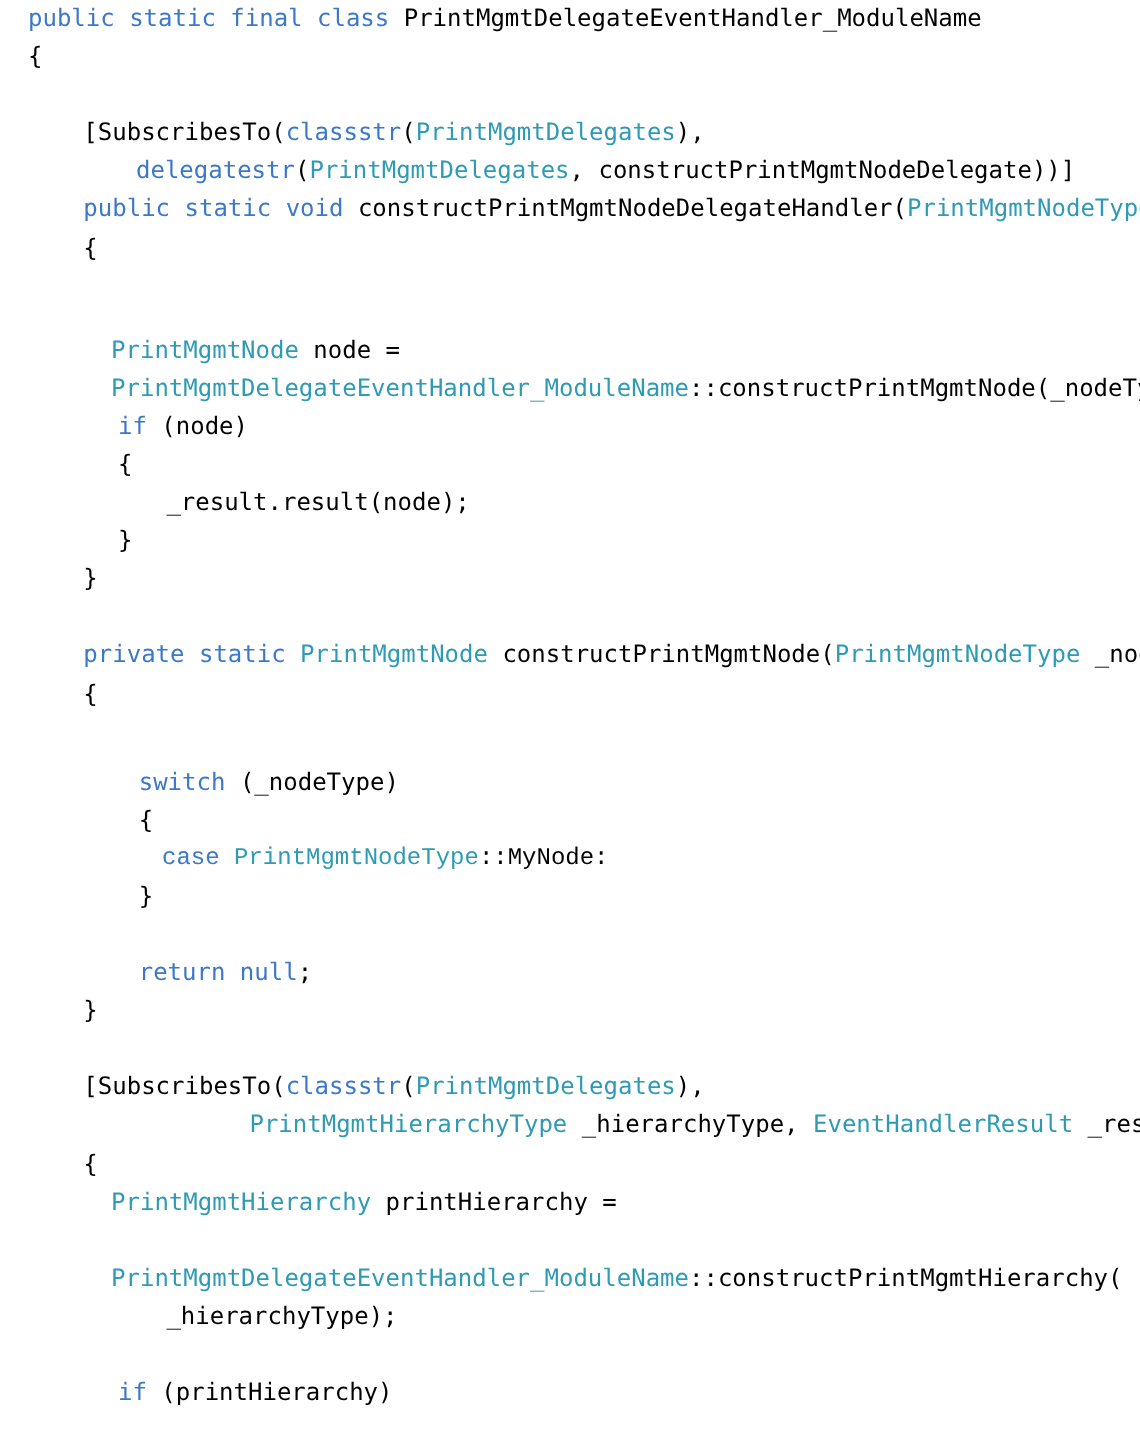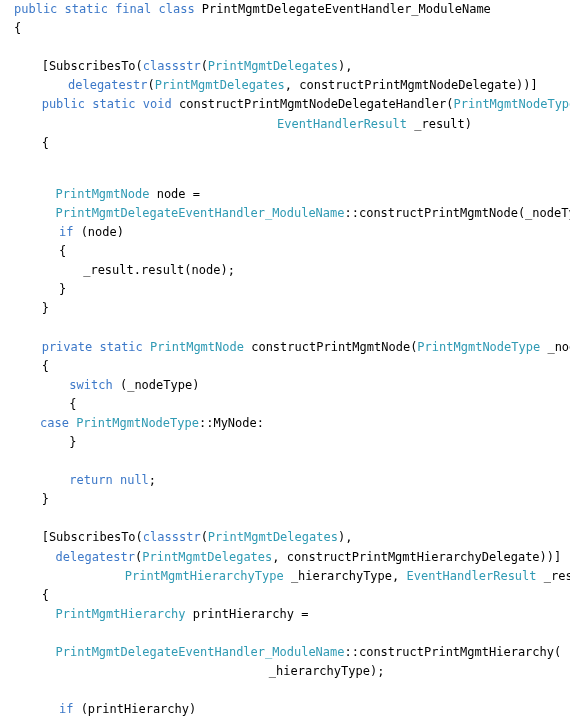--- a/index.html
+++ b/index.html
@@ -42,43 +42,41 @@
 </head>
 <body>
 
 <div id="code-view">
     <div class="code-line" style="padding-left: 14px;"><span class="tok-kw">public static final class </span><span class="tok-plain">PrintMgmtDelegateEventHandler_ModuleName</span></div>
     <div class="code-line" style="padding-left: 14px;"><span class="tok-plain">{</span></div>
     <div class="code-line blank" style="padding-left: 14px;">&nbsp;</div>
     <div class="code-line" style="padding-left: 41.68px;"><span class="tok-plain">[SubscribesTo(</span><span class="tok-kw">classstr</span><span class="tok-plain">(</span><span class="tok-type">PrintMgmtDelegates</span><span class="tok-plain">),</span></div>
     <div class="code-line" style="padding-left: 68px;"><span class="tok-kw">delegatestr</span><span class="tok-plain">(</span><span class="tok-type">PrintMgmtDelegates</span><span class="tok-plain">, constructPrintMgmtNodeDelegate))]</span></div>
     <div class="code-line" style="padding-left: 41.68px;"><span class="tok-kw">public static void </span><span class="tok-plain">constructPrintMgmtNodeDelegateHandler(</span><span class="tok-type">PrintMgmtNodeType</span><span class="tok-plain"> _nodeType,</span></div>
-    <div class="code-line" style="padding-left: 276.96px;"><span class="tok-type">EventHandlerResult</span><span class="tok-plain"> _result)</span></div>
     <div class="code-line" style="padding-left: 41.68px;"><span class="tok-plain">{</span></div>
     <div class="code-line" style="padding-left: 55.52px; margin-top: 32px;"><span class="tok-type">PrintMgmtNode</span><span class="tok-plain"> node =</span></div>
     <div class="code-line" style="padding-left: 55.52px;"><span class="tok-type">PrintMgmtDelegateEventHandler_ModuleName</span><span class="tok-plain">::constructPrintMgmtNode(_nodeType);</span></div>
     <div class="code-line" style="padding-left: 58.98px;"><span class="tok-kw">if</span><span class="tok-plain"> (node)</span></div>
     <div class="code-line" style="padding-left: 58.98px;"><span class="tok-plain">{</span></div>
     <div class="code-line" style="padding-left: 83.2px;"><span class="tok-plain">_result.result(node);</span></div>
     <div class="code-line" style="padding-left: 58.98px;"><span class="tok-plain">}</span></div>
     <div class="code-line" style="padding-left: 41.68px;"><span class="tok-plain">}</span></div>
     <div class="code-line blank" style="padding-left: 14px;">&nbsp;</div>
     <div class="code-line" style="padding-left: 41.68px;"><span class="tok-kw">private static </span><span class="tok-type">PrintMgmtNode</span><span class="tok-plain"> constructPrintMgmtNode(</span><span class="tok-type">PrintMgmtNodeType</span><span class="tok-plain"> _nodeType)</span></div>
     <div class="code-line" style="padding-left: 41.68px;"><span class="tok-plain">{</span></div>
-    <div class="code-line" style="padding-left: 69.36px;"><span class="tok-kw">switch</span><span class="tok-plain"> (_nodeType)</span></div>
+    <div class="code-line" style="padding-left: 69.36px; margin-top: 25px;"><span class="tok-kw">switch</span><span class="tok-plain"> (_nodeType)</span></div>
     <div class="code-line" style="padding-left: 69.36px;"><span class="tok-plain">{</span></div>
-    <div class="code-line" style="padding-left: 40px;"><span class="tok-kw">case</span><span class="tok-plain"> </span><span class="tok-type">PrintMgmtNodeType</span><span class="tok-plain">::MyNode:</span></div>
+    <div class="code-line" style="padding-left: 81px; font-family: Liberation Mono, monospace;"><span class="tok-kw">case</span><span class="tok-plain"> </span><span class="tok-type">PrintMgmtNodeType</span><span class="tok-plain">::MyNode:</span></div>
     <div class="code-line" style="padding-left: 69.36px;"><span class="tok-plain">}</span></div>
     <div class="code-line blank" style="padding-left: 14px;">&nbsp;</div>
     <div class="code-line" style="padding-left: 69.36px;"><span class="tok-kw">return null</span><span class="tok-plain">;</span></div>
     <div class="code-line" style="padding-left: 41.68px;"><span class="tok-plain">}</span></div>
     <div class="code-line blank" style="padding-left: 14px;">&nbsp;</div>
     <div class="code-line" style="padding-left: 41.68px;"><span class="tok-plain">[SubscribesTo(</span><span class="tok-kw">classstr</span><span class="tok-plain">(</span><span class="tok-type">PrintMgmtDelegates</span><span class="tok-plain">),</span></div>
-    <div class="code-line" style="padding-left: 55.52px;"><span class="tok-kw">delegatestr</span><span class="tok-plain">(</span><span class="tok-type">PrintMgmtDelegates</span><span class="tok-plain">, constructPrintMgmtHierarchyDelegate))]</span></div>
     <div class="code-line" style="padding-left: 124.72px;"><span class="tok-type">PrintMgmtHierarchyType</span><span class="tok-plain"> _hierarchyType, </span><span class="tok-type">EventHandlerResult</span><span class="tok-plain"> _result)</span></div>
     <div class="code-line" style="padding-left: 41.68px;"><span class="tok-plain">{</span></div>
     <div class="code-line" style="padding-left: 55.52px;"><span class="tok-type">PrintMgmtHierarchy</span><span class="tok-plain"> printHierarchy =</span></div>
     <div class="code-line blank" style="padding-left: 14px;">&nbsp;</div>
     <div class="code-line" style="padding-left: 55.52px;"><span class="tok-type">PrintMgmtDelegateEventHandler_ModuleName</span><span class="tok-plain">::constructPrintMgmtHierarchy(</span></div>
-    <div class="code-line" style="padding-left: 83.2px; text-align: center;"><span class="tok-plain">_hierarchyType);</span></div>
+    <div class="code-line" style="padding-left: 83.2px;"><span class="tok-plain">_hierarchyType);</span></div>
     <div class="code-line blank" style="padding-left: 14px;">&nbsp;</div>
     <div class="code-line" style="padding-left: 58.98px;"><span class="tok-kw">if</span><span class="tok-plain"> (printHierarchy)</span></div>
   </div>
 
 </body></html>

